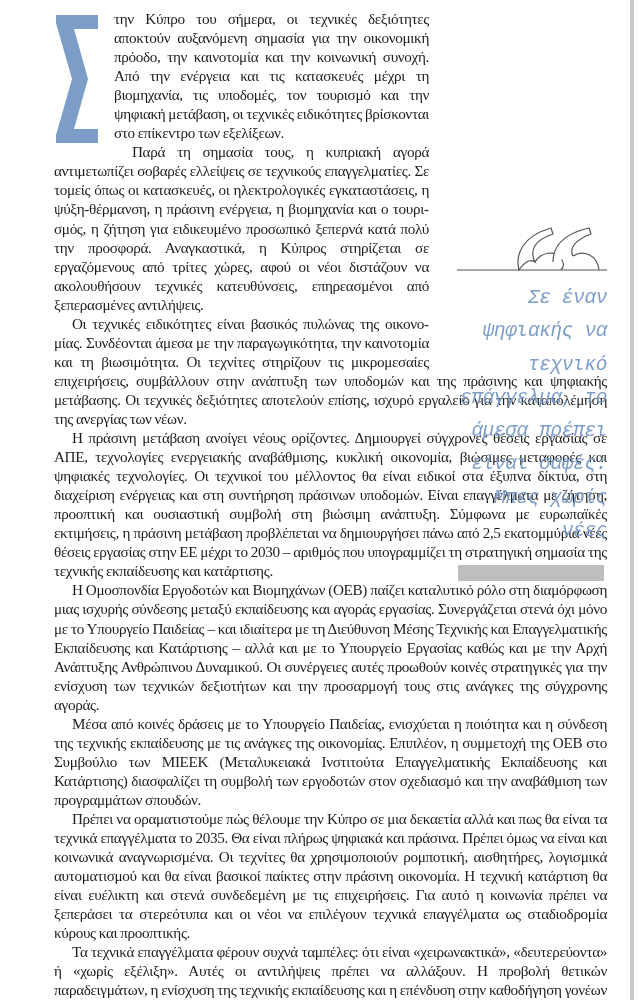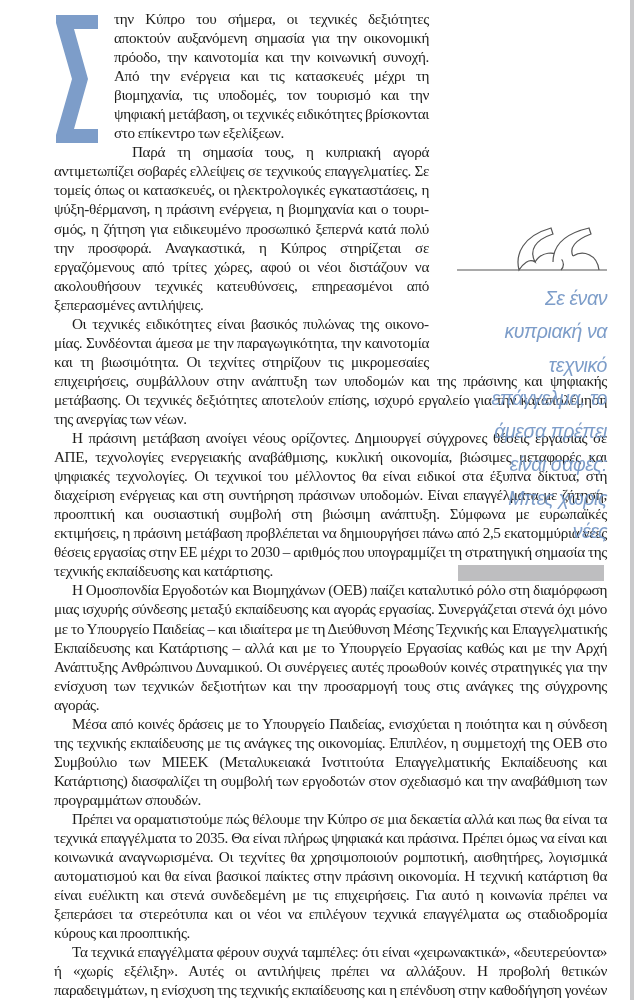--- a/index.html
+++ b/index.html
@@ -65,21 +65,21 @@
   }
   .pull-quote {
     position: absolute;
     left: 445px; top: 224px;
     width: 150px;
   }
   .quote-mark { display: block; }
   .pull-text {
     margin-top: 8px;
     text-align: right;
-    font-family: Liberation Sans, sans-serif;
+    font-family: Liberation Mono, monospace;
     font-style: italic;
     color: #7d9dc9;
     font-size: 19.5px;
     line-height: 33.3px;
     letter-spacing: -0.4px;
   }
   .pull-text span { display: block; white-space: nowrap; }
   .pull-bar {
     position: absolute;
     left: 446px; top: 565px;
@@ -114,21 +114,21 @@
   <div class="pull-quote">
     <svg class="quote-mark" width="150" height="50" viewBox="0 0 150 50">
       <line x1="0" y1="46" x2="150" y2="46" stroke="#555" stroke-width="1.2"></line>
       <path d="M62,46 C58,30 66,12 94,4 L96,10 C78,16 72,26 78,38 C72,34 66,40 62,46 Z" fill="#fff" stroke="#555" stroke-width="1.2"></path>
       <path d="M78,38 C84,28 98,26 104,34 C108,40 106,44 104,46" fill="none" stroke="#555" stroke-width="1.2"></path>
       <path d="M96,38 C96,22 106,10 132,4 L134,10 C118,16 112,24 116,32" fill="#fff" stroke="#555" stroke-width="1.2"></path>
       <path d="M116,32 C126,26 140,30 142,46" fill="none" stroke="#555" stroke-width="1.2"></path>
     </svg>
     <div class="pull-text">
       <span>Σε έναν</span>
-      <span>κυπριακή να</span>
+      <span>ψηφιακής να</span>
       <span>τεχνικό</span>
       <span>επάγγελμα, το</span>
       <span>άμεσα πρέπει</span>
       <span>είναι σαφές:</span>
       <span>Μπες χωρίς</span>
       <span>νέες</span>
     </div>
   </div>
 
   <div class="pull-bar"></div>

